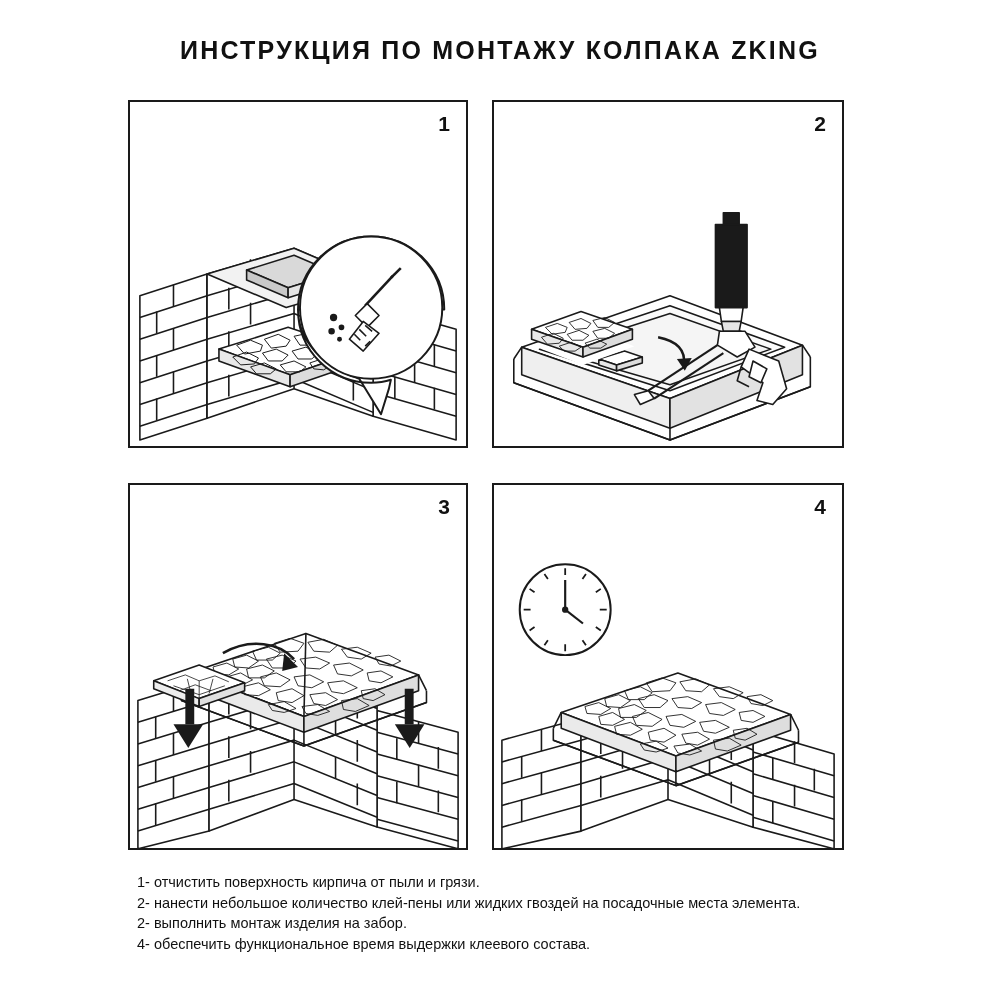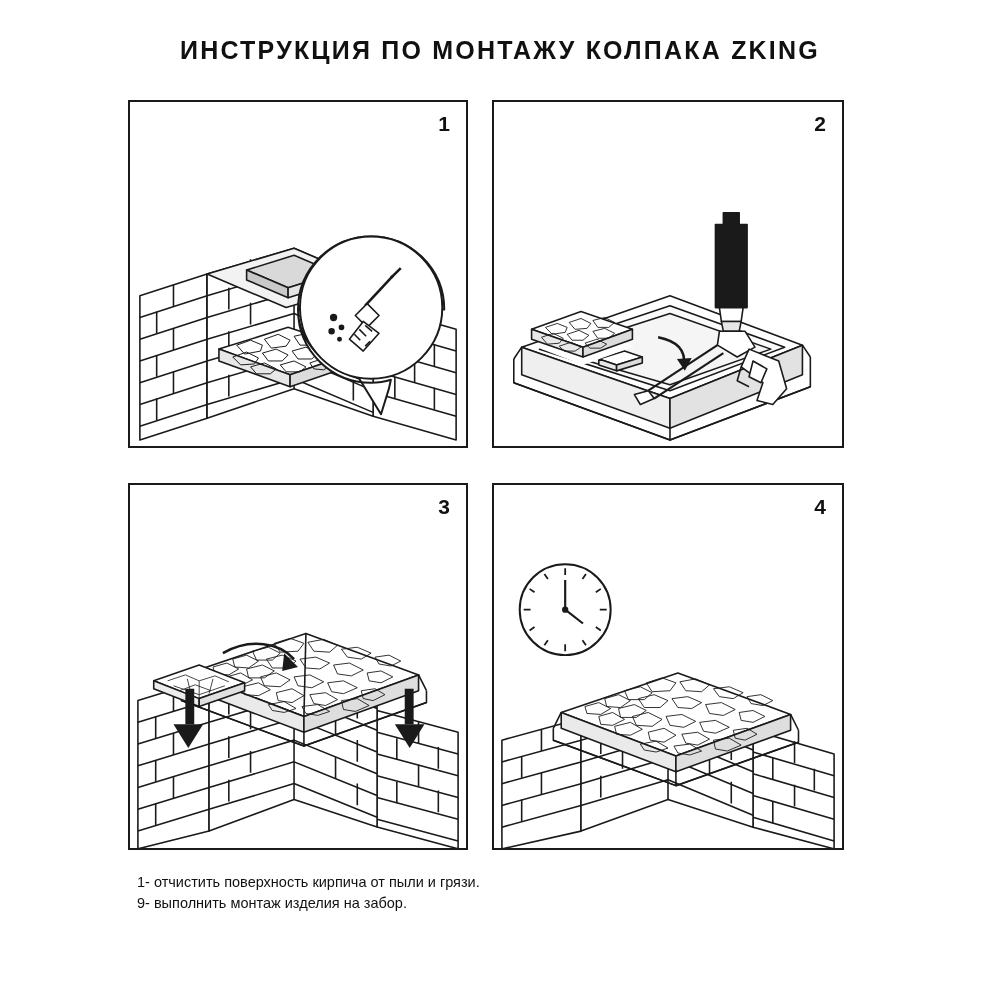--- a/index.html
+++ b/index.html
@@ -383,16 +383,18 @@
             <path d="M72 126 L90 140" stroke-width="2.2"></path>
             <circle cx="72" cy="126" r="2.4" fill="#1a1a1a"></circle>
           </g>
         </g>
       </svg>
     </div>
   </div>
 
   <div class="legend">
     <div>1- отчистить поверхность кирпича от пыли и грязи.</div>
-    <div>9- выполнить монтаж изделия на забор.</div>
+    <div>2- нанести небольшое количество клей-пены или жидких гвоздей на посадочные места элемента.</div>
+    <div>2- выполнить монтаж изделия на забор.</div>
+    <div>4- обеспечить функциональное время выдержки клеевого состава.</div>
   </div>
 
 </div>
 
 </body></html>

